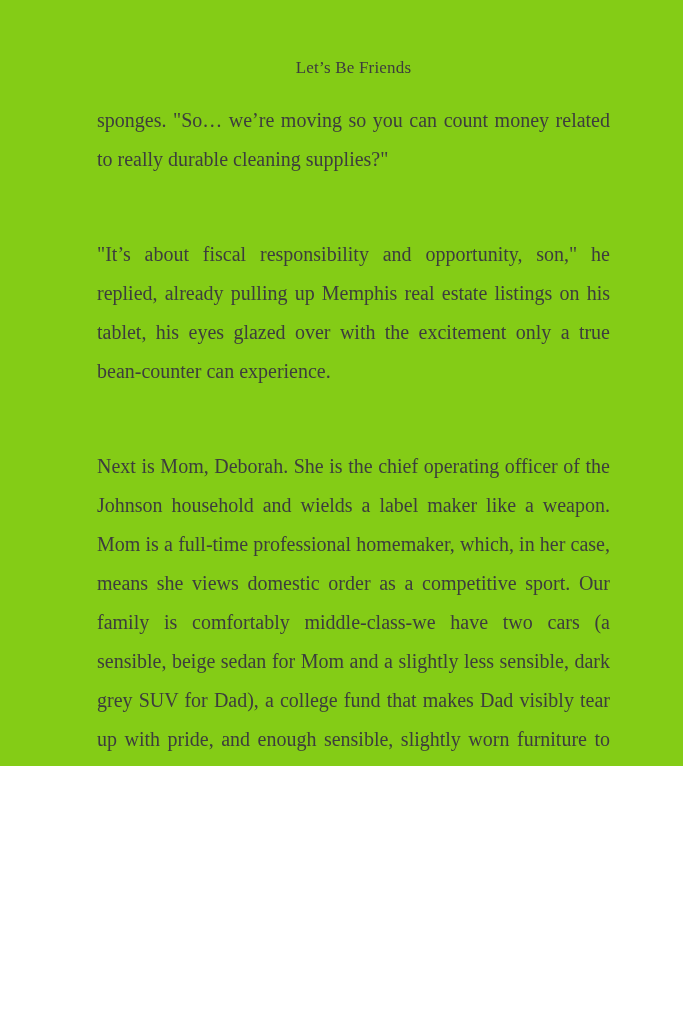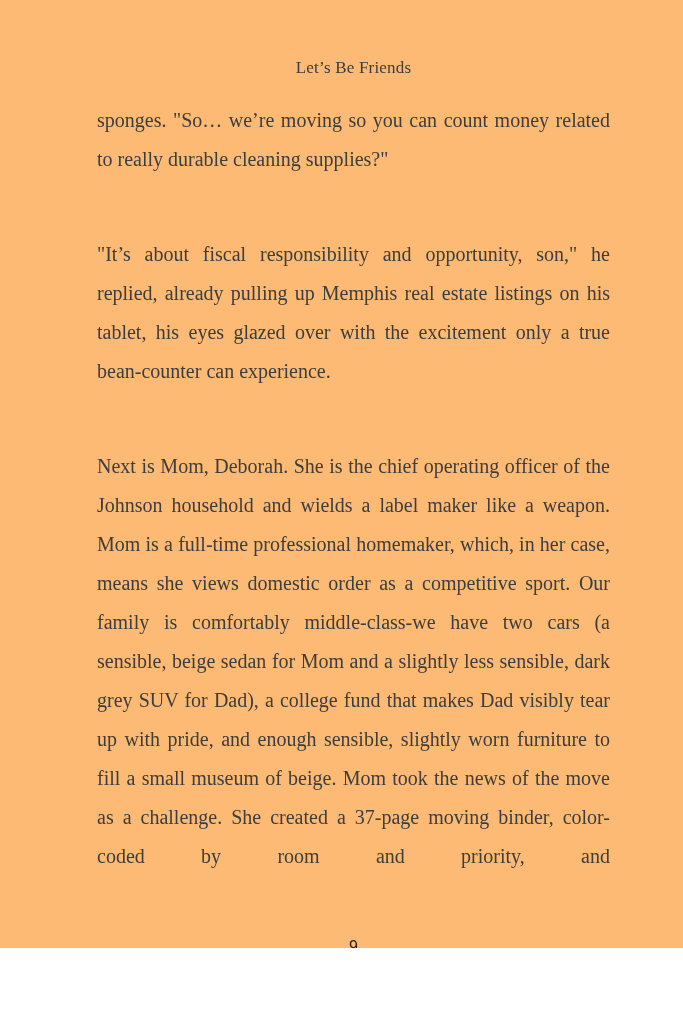--- a/index.html
+++ b/index.html
@@ -4,22 +4,22 @@
 <style>
   * { margin: 0; padding: 0; box-sizing: border-box; }
 
   html, body {
     background: #ffffff;
   }
 
   .page {
     position: relative;
     width: 683px;
-    height: 948px;
-    background: #fdba74;
+    height: 766px;
+    background: #84cc16;
     overflow: hidden;
     font-family: "Liberation Serif", "DejaVu Serif", serif;
   }
 
   .running-header {
     position: absolute;
     top: 57px;
     left: 97px;
     width: 513px;
     text-align: center;

